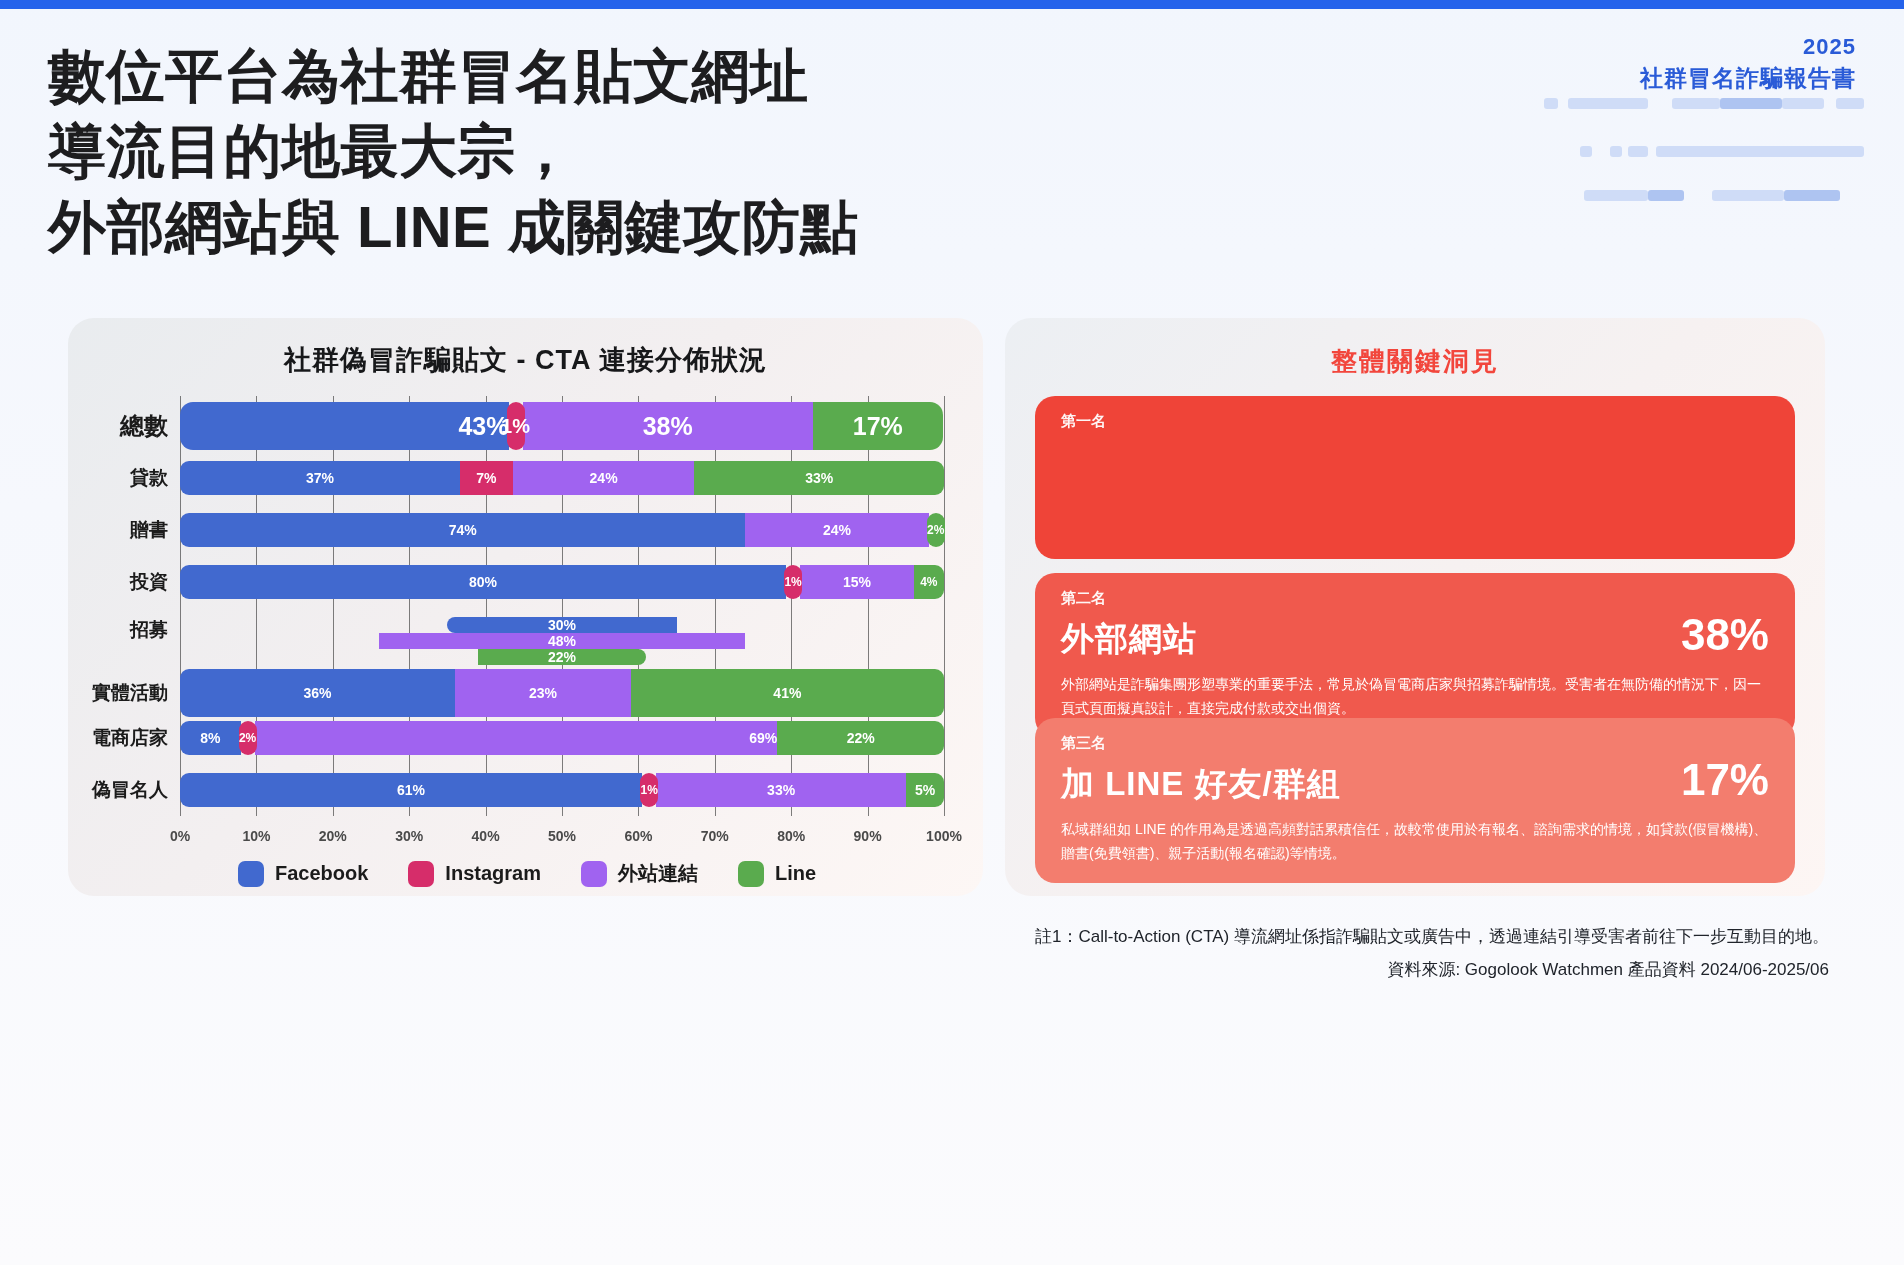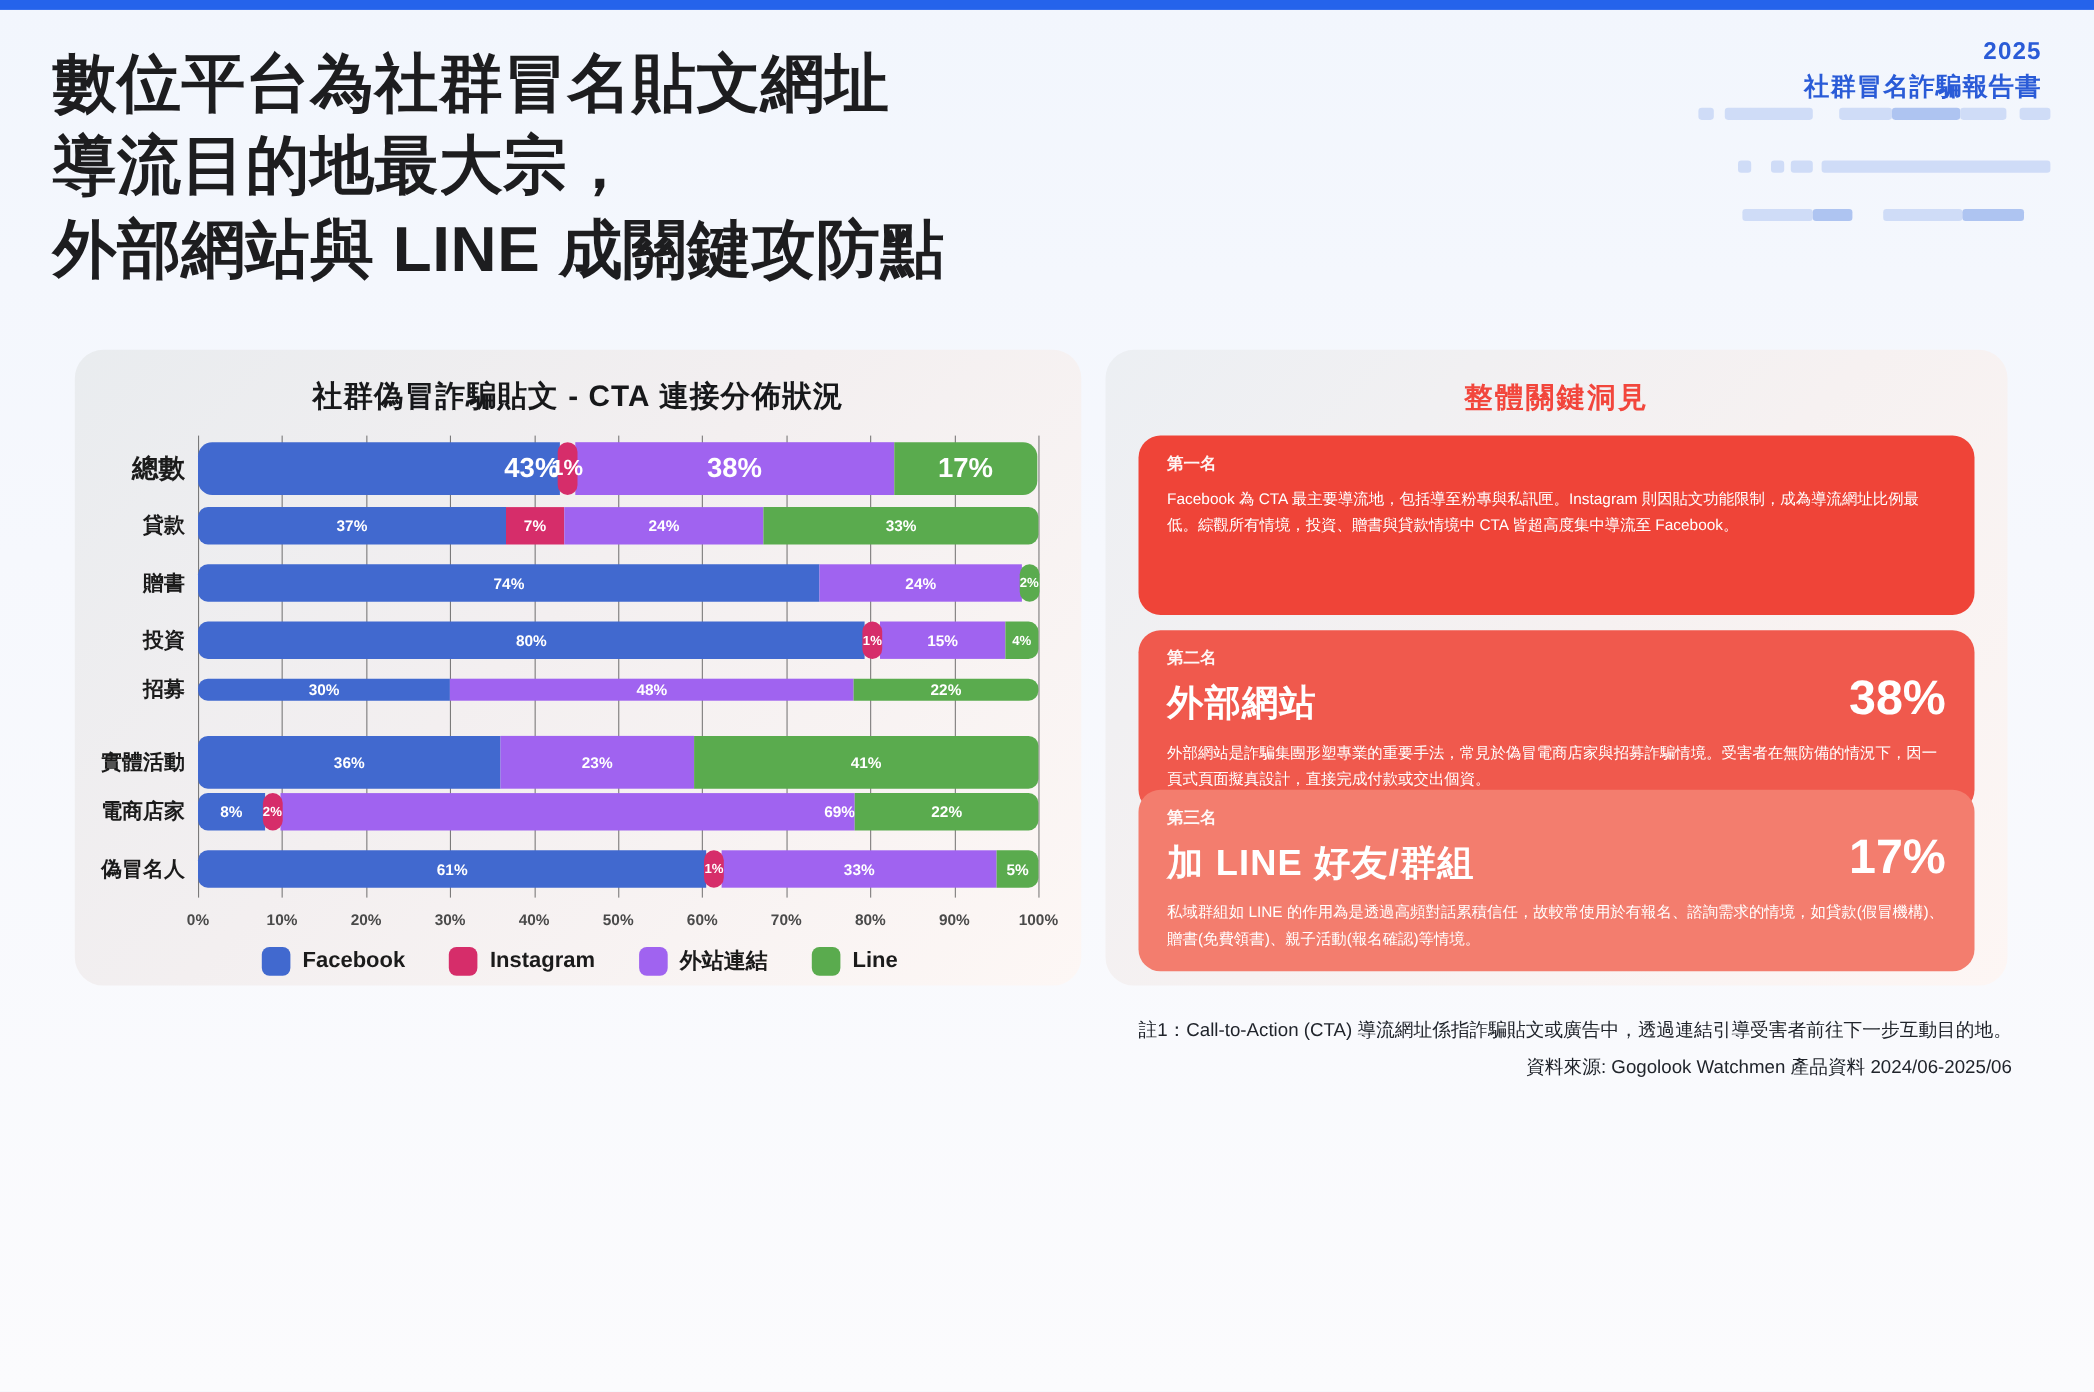--- a/index.html
+++ b/index.html
@@ -177,21 +177,21 @@
             <div class="seg tiny" style="width: 7.64px; background: rgb(214, 45, 106); min-width: 18px; margin-left: -2px; margin-right: -2px;">
               <span style="font-size: 12px; white-space: nowrap;">1%</span>
             </div>
             <div class="seg " style="width: 114.6px; background: rgb(160, 99, 240);">
               <span>15%</span>
             </div>
             <div class="seg last" style="width: 30.56px; background: rgb(90, 171, 78);">
               <span style="font-size: 12px; white-space: nowrap;">4%</span>
             </div>
           </div>
-          <div class="row" style="top: 221px; height: 20px;">
+          <div class="row" style="top: 221px; height: 34px; flex-direction: column;">
             <div class="ylabel">招募</div>
             <div class="seg first" style="width: 229.2px; background: rgb(65, 105, 207);">
               <span>30%</span>
             </div>
             <div class="seg " style="width: 366.72px; background: rgb(160, 99, 240);">
               <span>48%</span>
             </div>
             <div class="seg last" style="width: 168.08px; background: rgb(90, 171, 78);">
               <span>22%</span>
             </div>
@@ -271,21 +271,20 @@
           <span>Line</span>
         </div>
       </div>
   </div>
 
   <div class="insight-card">
     <div class="insight-title">整體關鍵洞見</div>
     <div id="ranks">
         <div class="rank" style="top: 78px; min-height: 163px; background: rgb(239, 68, 56);">
           <div class="no">第一名</div>
-          <div class="desc">Facebook 為 CTA 最主要導流地，包括導至粉專與私訊匣。Instagram 則因貼文功能限制，成為導流網址比例最低。綜觀所有情境，投資、贈書與貸款情境中 CTA 皆超高度集中導流至 Facebook。</div>
         </div>
         <div class="rank" style="top: 255px; min-height: 128px; background: rgb(240, 89, 77);">
           <div class="no">第二名</div>
           <div class="headrow">
             <div class="name">外部網站</div>
             <div class="stat big">
               <div>38%</div>
             </div>
           </div>
           <div class="desc">外部網站是詐騙集團形塑專業的重要手法，常見於偽冒電商店家與招募詐騙情境。受害者在無防備的情況下，因一頁式頁面擬真設計，直接完成付款或交出個資。</div>

